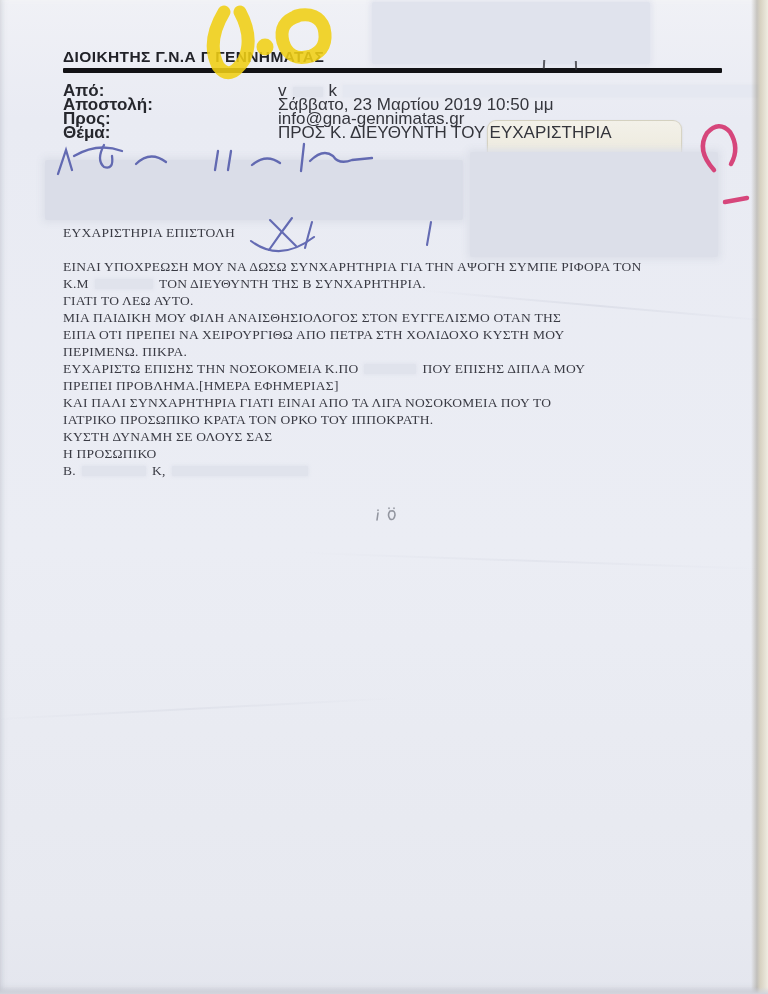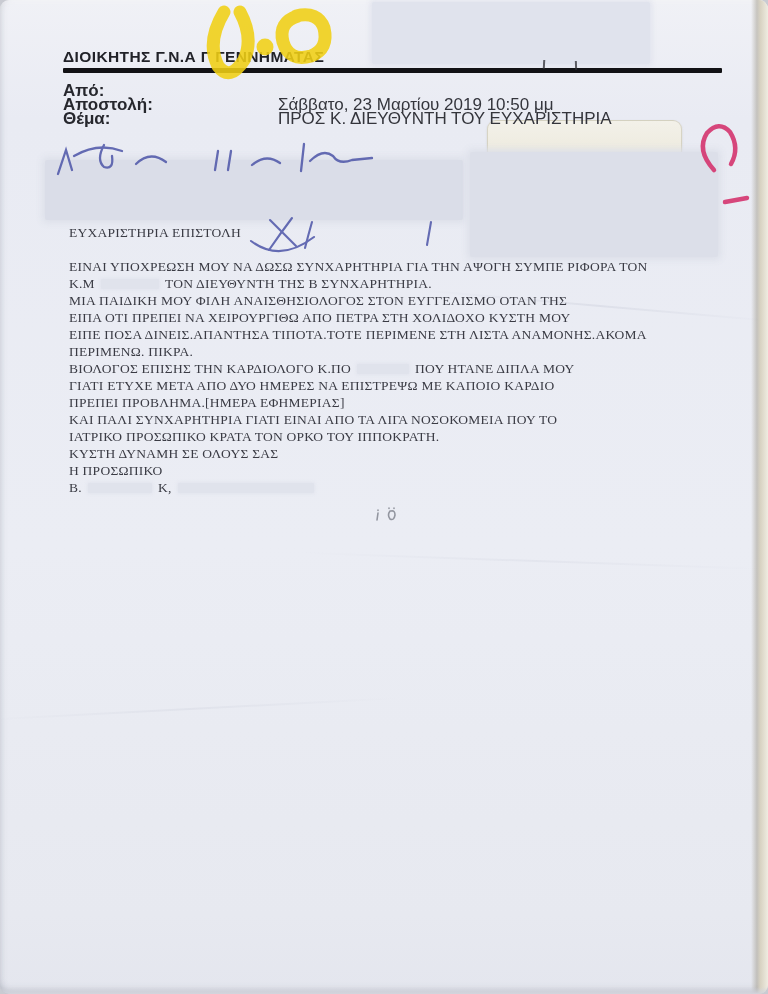--- a/index.html
+++ b/index.html
@@ -1,21 +1,20 @@
 <!DOCTYPE html>
 <html><head>
 <meta charset="utf-8">
 <style>
   html,body{margin:0;padding:0;background:#c9cbd2;}
   .page{
     position:relative;width:768px;height:994px;overflow:hidden;
     background:linear-gradient(180deg,#f0f1f6 0%,#e9ebf3 12%,#ebedf4 55%,#e7e9f0 92%,#e4e6ee 100%);
     box-shadow:inset 0 -7px 9px -5px rgba(110,115,130,.45), inset 5px 0 8px -6px rgba(110,115,130,.30), inset 0 4px 6px -5px rgba(255,255,255,.9);
     font-family:"Liberation Sans",sans-serif;
-    border-radius:9px;
   }
   
   .edge-right{position:absolute;right:0;top:0;width:17px;height:100%;
     background:linear-gradient(90deg,rgba(120,115,100,0) 0%,rgba(150,143,124,.45) 35%,#d8d2c2 55%,#efece1 100%);}
   .edge-bottom{position:absolute;left:0;bottom:0;width:100%;height:7px;
     background:linear-gradient(0deg,#d3d5dd 0%,rgba(211,213,221,0) 100%);}
   .crease{position:absolute;height:2px;opacity:.5;
     background:linear-gradient(90deg,rgba(160,165,185,0),rgba(160,165,185,.35) 50%,rgba(160,165,185,0));}
   .crease1{top:305px;left:420px;width:360px;transform:rotate(5deg);}
   .crease2{top:708px;left:-20px;width:420px;transform:rotate(-3deg);opacity:.35;}
@@ -48,21 +47,21 @@
   .hlabel{width:215px;font-weight:bold;color:#26272d;flex:0 0 auto;}
   .hvalue{color:#34353c;}
   .redact{display:inline-block;height:10px;background:#e0e3ec;border-radius:1px;
     box-shadow:0 0 3px 1px rgba(224,227,236,.85);margin:0 6px;vertical-align:-1px;}
   .redact.light{background:#e5e8f1;height:12px;box-shadow:0 0 3px 1px rgba(229,232,241,.9);}
 
   
   .letter-body{position:absolute;left:63px;top:224px;width:680px;
     font-family:"Liberation Serif",serif;font-size:13.5px;line-height:17px;
     color:#3a3b44;letter-spacing:.25px;}
-  .body-line{white-space:nowrap;margin-left:6px;}
+  .body-line{white-space:nowrap;}
 
   svg{position:absolute;overflow:visible;}
   .ink-specks{left:372px;top:505px;}
 </style>
 </head>
 <body>
 
 <div class="page">
 
   <div class="crease crease1"></div>
@@ -76,42 +75,46 @@
   <div class="blurblock blur-right"></div>
 
   <div class="title">ΔΙΟΙΚΗΤΗΣ Γ.Ν.Α Γ ΓΕΝΝΗΜΑΤΑΣ</div>
   <div class="title-rule"></div>
   <div class="tick tick1"></div>
   <div class="tick tick2"></div>
 
   <div class="email-headers" id="email-headers">
       <div class="hrow">
         <span class="hlabel">Από:</span>
+        <span class="hvalue"><span class="seg">v</span><span class="redact" style="width: 30px;"></span><span class="seg">k</span><span class="redact light" style="width: 420px;"></span></span>
       </div>
       <div class="hrow">
         <span class="hlabel">Αποστολή:</span>
         <span class="hvalue"><span class="seg">Σάββατο, 23 Μαρτίου 2019 10:50 μμ</span></span>
+      </div>
+      <div class="hrow">
+        <span class="hlabel">Προς:</span>
+        <span class="hvalue"><span class="seg">info@gna-gennimatas.gr</span></span>
       </div>
       <div class="hrow">
         <span class="hlabel">Θέμα:</span>
         <span class="hvalue"><span class="seg">ΠΡΟΣ Κ. ΔΙΕΥΘΥΝΤΗ ΤΟΥ ΕΥΧΑΡΙΣΤΗΡΙΑ</span></span>
       </div>
     </div>
 
   <div class="letter-body" id="letter-body">
       <div class="body-line"><span class="seg">ΕΥΧΑΡΙΣΤΗΡΙΑ ΕΠΙΣΤΟΛΗ</span></div>
       <div class="body-line">&nbsp;</div>
       <div class="body-line"><span class="seg">ΕΙΝΑΙ ΥΠΟΧΡΕΩΣΗ ΜΟΥ ΝΑ ΔΩΣΩ ΣΥΝΧΑΡΗΤΗΡΙΑ ΓΙΑ ΤΗΝ ΑΨΟΓΗ ΣΥΜΠΕ ΡΙΦΟΡΑ ΤΟΝ</span></div>
       <div class="body-line"><span class="seg">Κ.Μ</span><span class="redact" style="width: 58px;"></span><span class="seg">ΤΟΝ ΔΙΕΥΘΥΝΤΗ ΤΗΣ Β ΣΥΝΧΑΡΗΤΗΡΙΑ.</span></div>
+      <div class="body-line"><span class="seg">ΓΙΑΤΙ ΤΟ ΛΕΩ ΑΥΤΟ.</span></div>
       <div class="body-line"><span class="seg">ΜΙΑ ΠΑΙΔΙΚΗ ΜΟΥ ΦΙΛΗ ΑΝΑΙΣΘΗΣΙΟΛΟΓΟΣ ΣΤΟΝ ΕΥΓΓΕΛΙΣΜΟ ΟΤΑΝ ΤΗΣ</span></div>
       <div class="body-line"><span class="seg">ΕΙΠΑ ΟΤΙ ΠΡΕΠΕΙ ΝΑ ΧΕΙΡΟΥΡΓΙΘΩ ΑΠΟ ΠΕΤΡΑ ΣΤΗ ΧΟΛΙΔΟΧΟ ΚΥΣΤΗ ΜΟΥ</span></div>
-      <div class="body-line"><span class="seg">ΕΙΠΕ ΠΟΣΑ ΔΙΝΕΙΣ.ΑΠΑΝΤΗΣΑ ΤΙΠΟΤΑ.ΤΟΤΕ ΠΕΡΙΜΕΝΕ ΣΤΗ ΛΙΣΤΑ ΑΝΑΜΟΝΗΣ.ΑΚΟΜΑ</span></div>
       <div class="body-line"><span class="seg">ΠΕΡΙΜΕΝΩ.  ΠΙΚΡΑ.</span></div>
-      <div class="body-line"><span class="seg">ΒΙΟΛΟΓΟΣ ΕΠΙΣΗΣ ΤΗΝ ΚΑΡΔΙΟΛΟΓΟ Κ.ΠΟ</span><span class="redact" style="width: 52px;"></span><span class="seg">ΠΟΥ ΗΤΑΝΕ ΔΙΠΛΑ ΜΟΥ</span></div>
-      <div class="body-line"><span class="seg">ΓΙΑΤΙ ΕΤΥΧΕ ΜΕΤΑ ΑΠΟ ΔΥΟ ΗΜΕΡΕΣ ΝΑ ΕΠΙΣΤΡΕΨΩ ΜΕ ΚΑΠΟΙΟ ΚΑΡΔΙΟ</span></div>
+      <div class="body-line"><span class="seg">ΕΥΧΑΡΙΣΤΩ ΕΠΙΣΗΣ ΤΗΝ ΝΟΣΟΚΟΜΕΙΑ Κ.ΠΟ</span><span class="redact" style="width: 52px;"></span><span class="seg">ΠΟΥ ΕΠΙΣΗΣ ΔΙΠΛΑ ΜΟΥ</span></div>
       <div class="body-line"><span class="seg">ΠΡΕΠΕΙ ΠΡΟΒΛΗΜΑ.[ΗΜΕΡΑ ΕΦΗΜΕΡΙΑΣ]</span></div>
       <div class="body-line"><span class="seg">ΚΑΙ ΠΑΛΙ ΣΥΝΧΑΡΗΤΗΡΙΑ ΓΙΑΤΙ ΕΙΝΑΙ ΑΠΟ ΤΑ ΛΙΓΑ ΝΟΣΟΚΟΜΕΙΑ ΠΟΥ ΤΟ</span></div>
       <div class="body-line"><span class="seg">ΙΑΤΡΙΚΟ ΠΡΟΣΩΠΙΚΟ ΚΡΑΤΑ ΤΟΝ ΟΡΚΟ ΤΟΥ ΙΠΠΟΚΡΑΤΗ.</span></div>
       <div class="body-line"><span class="seg">ΚΥΣΤΗ ΔΥΝΑΜΗ ΣΕ ΟΛΟΥΣ ΣΑΣ</span></div>
       <div class="body-line"><span class="seg">Η ΠΡΟΣΩΠΙΚΟ</span></div>
       <div class="body-line"><span class="seg">Β.</span><span class="redact" style="width: 64px;"></span><span class="seg">Κ,</span><span class="redact" style="width: 136px;"></span></div>
     </div>
 
   <svg style="left:192px;top:0px;" width="160" height="92">
     <g fill="none" stroke="#f1d014" stroke-width="13" stroke-linecap="round" opacity="0.88">

